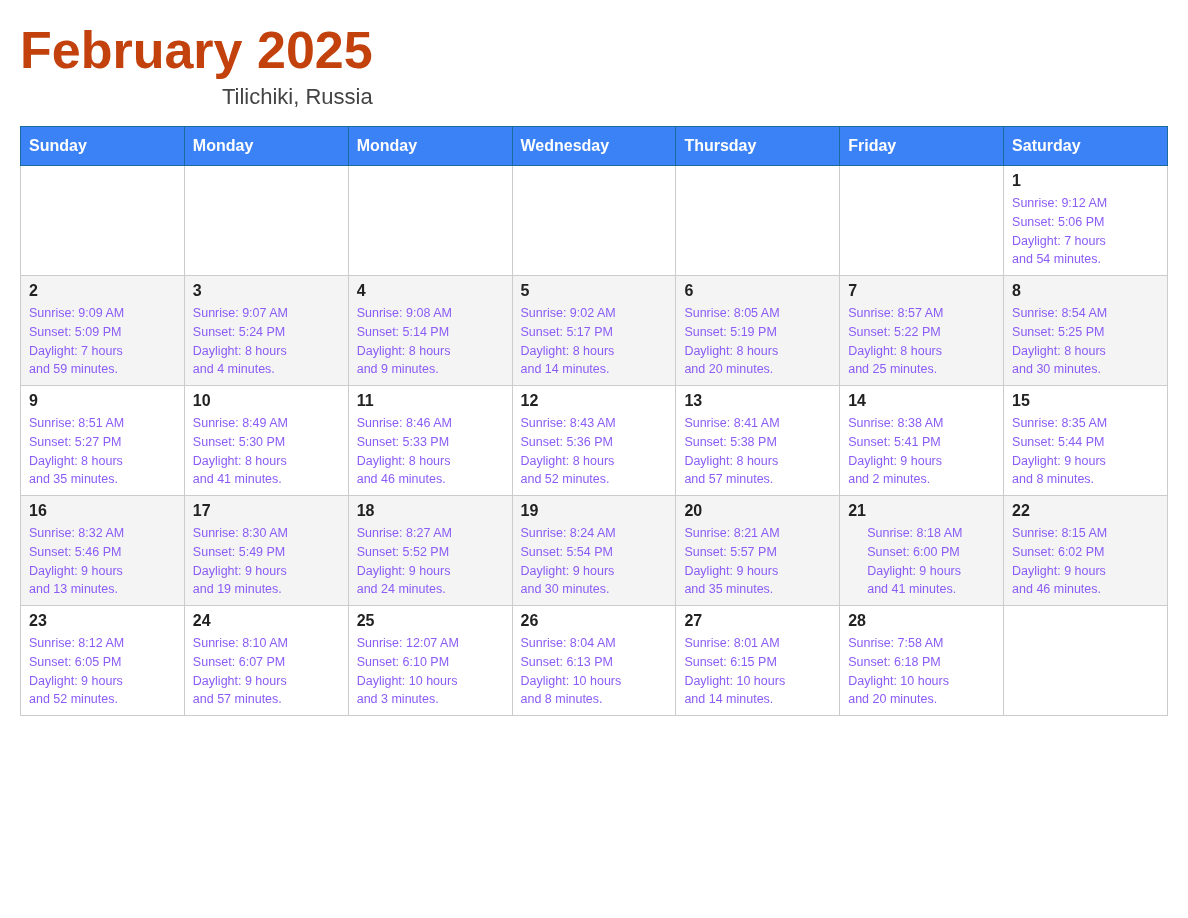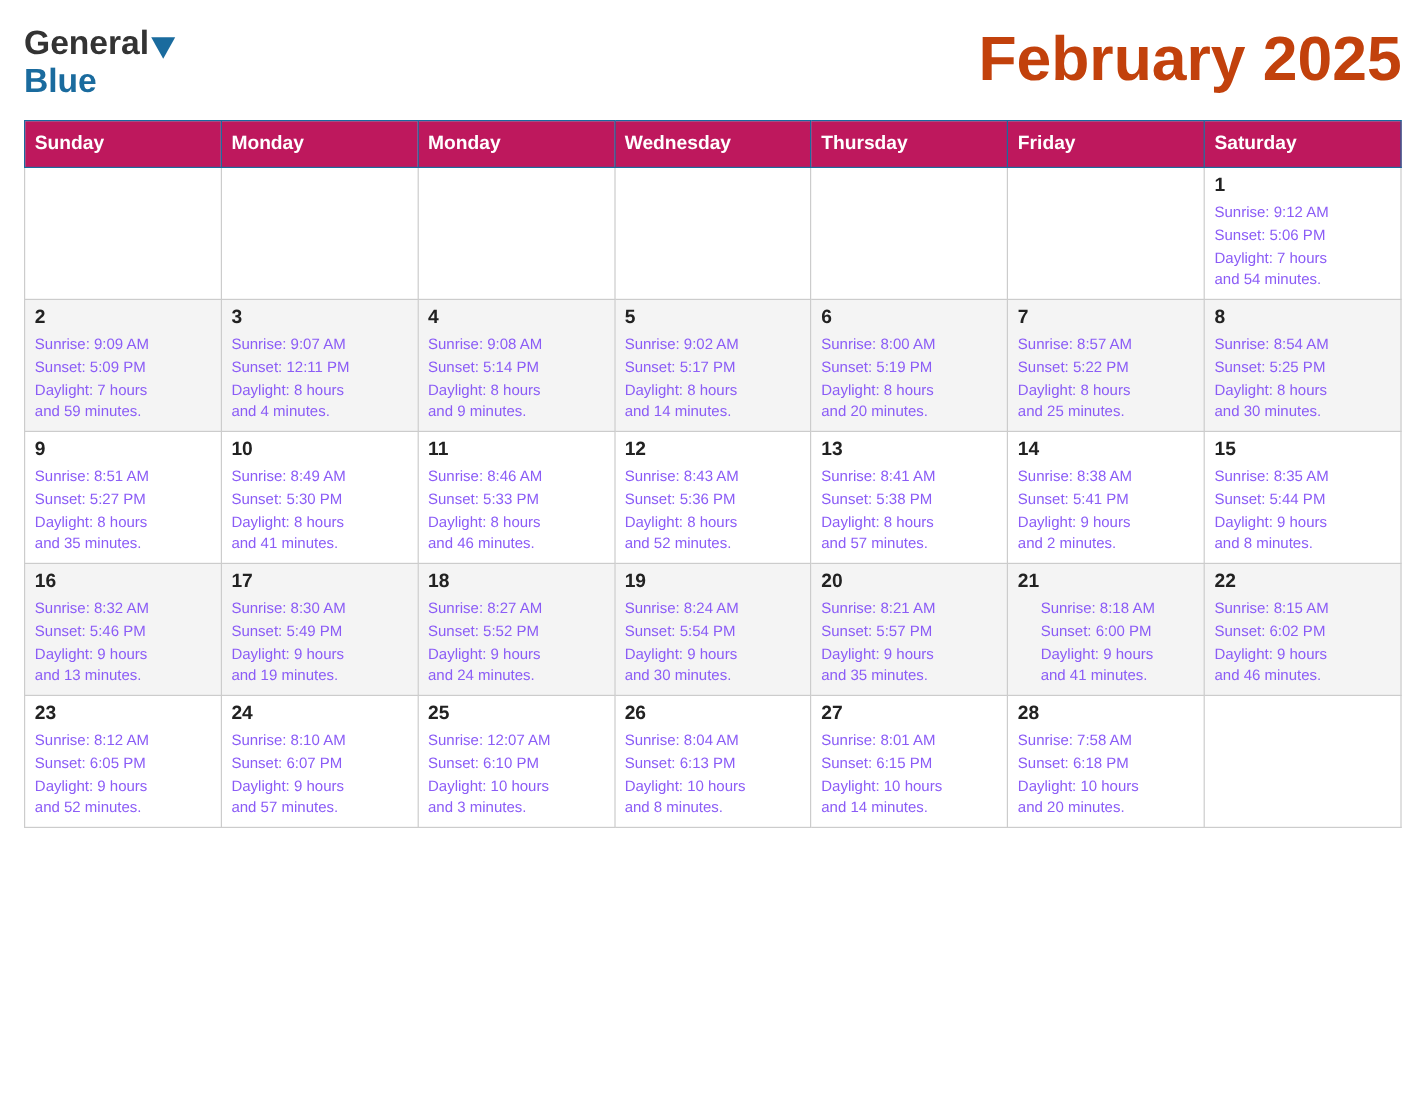--- a/index.html
+++ b/index.html
@@ -56,21 +56,21 @@
     .calendar-subtitle {
       font-size: 22px;
       color: #444;
       margin-top: 4px;
     }
     .calendar {
       width: 100%;
       border-collapse: collapse;
     }
     .calendar th {
-      background: #be185d;
+      background: #3b82f6;
       color: #fff;
       font-size: 16px;
       font-weight: bold;
       padding: 10px 8px;
       text-align: left;
       border: 1px solid #1a6b9e;
     }
     .calendar td {
       border: 1px solid #ccc;
       vertical-align: top;
@@ -102,29 +102,23 @@
       background: #f4f4f4;
     }
     .calendar tbody tr td {
       height: 110px;
     }
   </style>
 </head>
 <body>
 
 <div class="header">
-  <div class="logo">
-    <div class="logo-text">
-      <span class="logo-general">General</span>
-      <div class="logo-triangle"></div>
-    </div>
-    <span class="logo-blue">Blue</span>
-  </div>
   <div class="title-block">
     <div class="calendar-title">February 2025</div>
+    <div class="calendar-subtitle">Tilichiki, Russia</div>
   </div>
 </div>
 
 <table class="calendar">
   <thead>
     <tr>
     <th>Sunday</th>
         <th>Monday</th>
         <th>Monday</th>
         <th>Wednesday</th>
@@ -153,41 +147,41 @@
         <td>
           <span class="day-number">2</span>
           <div class="day-info" style="white-space: pre-line;">Sunrise: 9:09 AM
 Sunset: 5:09 PM
 Daylight: 7 hours
 and 59 minutes.</div>
         </td>
         <td>
           <span class="day-number">3</span>
           <div class="day-info" style="white-space: pre-line;">Sunrise: 9:07 AM
-Sunset: 12:11 PM
+Sunset: 5:24 PM
 Daylight: 8 hours
 and 4 minutes.</div>
         </td>
         <td>
           <span class="day-number">4</span>
           <div class="day-info" style="white-space: pre-line;">Sunrise: 9:08 AM
 Sunset: 5:14 PM
 Daylight: 8 hours
 and 9 minutes.</div>
         </td>
         <td>
           <span class="day-number">5</span>
           <div class="day-info" style="white-space: pre-line;">Sunrise: 9:02 AM
 Sunset: 5:17 PM
 Daylight: 8 hours
 and 14 minutes.</div>
         </td>
         <td>
           <span class="day-number">6</span>
-          <div class="day-info" style="white-space: pre-line;">Sunrise: 8:00 AM
+          <div class="day-info" style="white-space: pre-line;">Sunrise: 8:05 AM
 Sunset: 5:19 PM
 Daylight: 8 hours
 and 20 minutes.</div>
         </td>
         <td>
           <span class="day-number">7</span>
           <div class="day-info" style="white-space: pre-line;">Sunrise: 8:57 AM
 Sunset: 5:22 PM
 Daylight: 8 hours
 and 25 minutes.</div>

